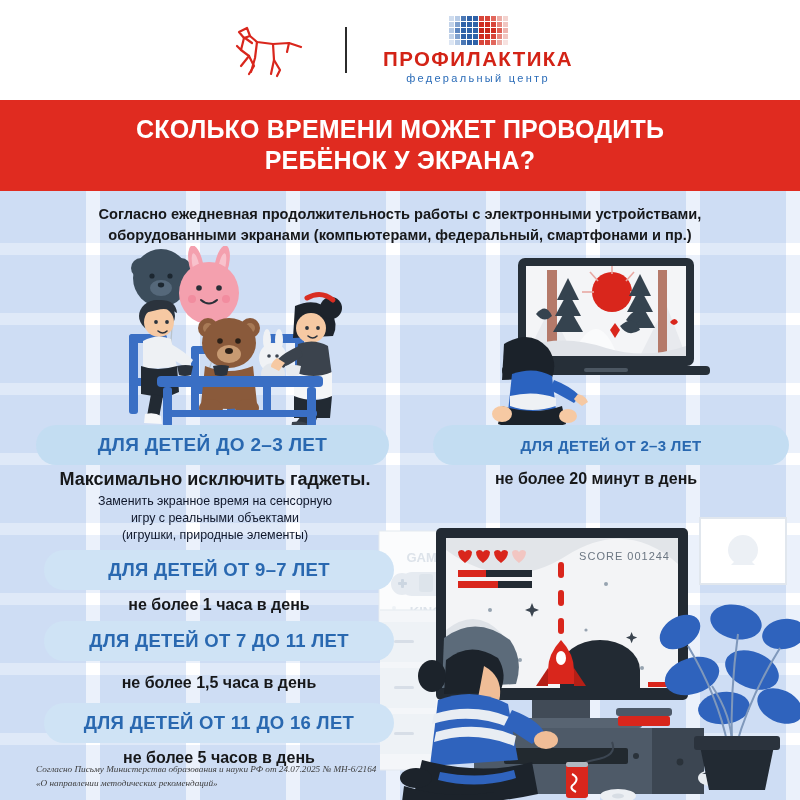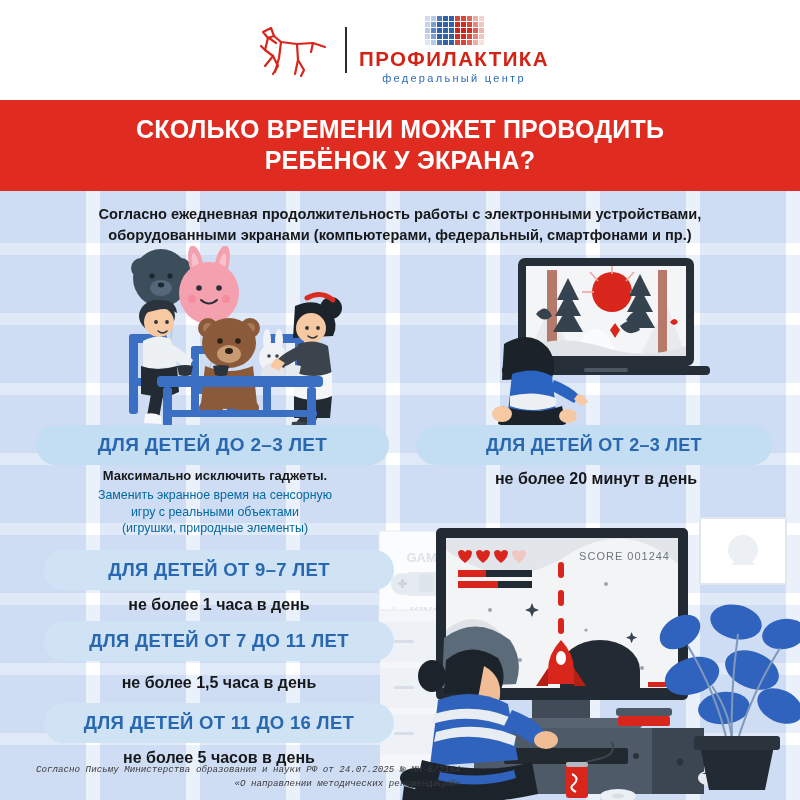--- a/index.html
+++ b/index.html
@@ -25,21 +25,21 @@
     opacity:.95;
     z-index:0;
   }
   .bg-tiles::after{
     content:"";position:absolute;inset:0;
     background-image:repeating-linear-gradient(to right,#e7eefa 0 86px,#ffffff 86px 100px);
     mix-blend-mode:multiply;opacity:.55;
   }
 
   
-  .header{position:relative;z-index:5;height:100px;background:#ffffff;display:flex;align-items:center;justify-content:center;gap:12px;}
+  .header{position:relative;z-index:5;height:100px;background:#ffffff;display:flex;align-items:center;justify-content:center;gap:36px;}
   .logo-horse{width:82px;height:56px;}
   .logo-div{width:2px;height:46px;background:#2b2b2b;}
   .logo-right{display:flex;flex-direction:column;align-items:center;}
   .logo-grid{display:grid;grid-template-columns:repeat(10,5px);grid-template-rows:repeat(5,5px);gap:1px;margin-bottom:4px;}
   .logo-grid i{display:block;width:5px;height:5px;}
   .brand-name{
     font-weight:bold;font-size:20.5px;letter-spacing:1.4px;color:#d32316;line-height:1;
   }
   .brand-sub{
     font-size:11px;letter-spacing:2.3px;color:#2b6cb8;margin-top:3px;line-height:1;
@@ -82,30 +82,29 @@
   .pill.soft{background:#cfe3f5;}
   .value{
     position:absolute;z-index:6;
     text-align:center;color:#17181a;font-weight:bold;
     box-sizing:border-box;
   }
   .note-block{
     position:absolute;z-index:6;text-align:center;color:#17181a;
     box-sizing:border-box;
   }
-  .note-block .strong{font-weight:bold;font-size:13px;line-height:1.3;display:block;margin-bottom:2px;}
-  .note-block .thin{font-size:12.4px;line-height:1.35;display:block;color:#0369a1;}
+  .note-block .strong{font-weight:bold;font-size:18px;line-height:1.3;display:block;margin-bottom:2px;}
+  .note-block .thin{font-size:12.4px;line-height:1.35;display:block;color:#0f172a;}
 
   
   .footnote{
     position:absolute;left:36px;bottom:10px;z-index:7;
     font-style:italic;font-size:9.2px;line-height:1.45;color:#3c3c3c;
-    font-family:Liberation Mono, monospace;
+    font-family:Liberation Serif, serif;
     max-width:430px;
-    text-align:right;
   }
 
   
   .room{position:absolute;right:0;bottom:0;width:420px;height:290px;z-index:3;}
   .poster{position:absolute;left:378px;bottom:160px;width:96px;height:110px;z-index:2;}
 </style>
 </head>
 <body>
 
 <div class="page">
@@ -544,21 +543,21 @@
   <div class="pill" style="left:36px;top:425px;width:353px;height:40px;font-size:19px;">
     <span>ДЛЯ ДЕТЕЙ ДО 2–3 ЛЕТ</span>
   </div>
   <div class="note-block" style="left:30px;top:468px;width:370px;">
     <span class="strong">Максимально исключить гаджеты.</span>
     <span class="thin">Заменить экранное время на сенсорную</span>
     <span class="thin">игру с реальными объектами</span>
     <span class="thin">(игрушки, природные элементы)</span>
   </div>
 
-  <div class="pill" style="left:416px;top:425px;width:356px;height:40px;font-size:18px;">
+  <div class="pill" style="left:433px;top:425px;width:356px;height:40px;font-size:15px;">
     <span>ДЛЯ ДЕТЕЙ ОТ 2–3 ЛЕТ</span>
   </div>
   <div class="value" style="left:418px;top:470px;width:356px;font-size:16px;">
     <span>не более 20 минут в день</span>
   </div>
 
   <div class="pill soft" style="left:44px;top:550px;width:350px;height:40px;font-size:18.5px;">
     <span>ДЛЯ ДЕТЕЙ ОТ 9–7 ЛЕТ</span>
   </div>
   <div class="value" style="left:44px;top:596px;width:350px;font-size:16px;">

